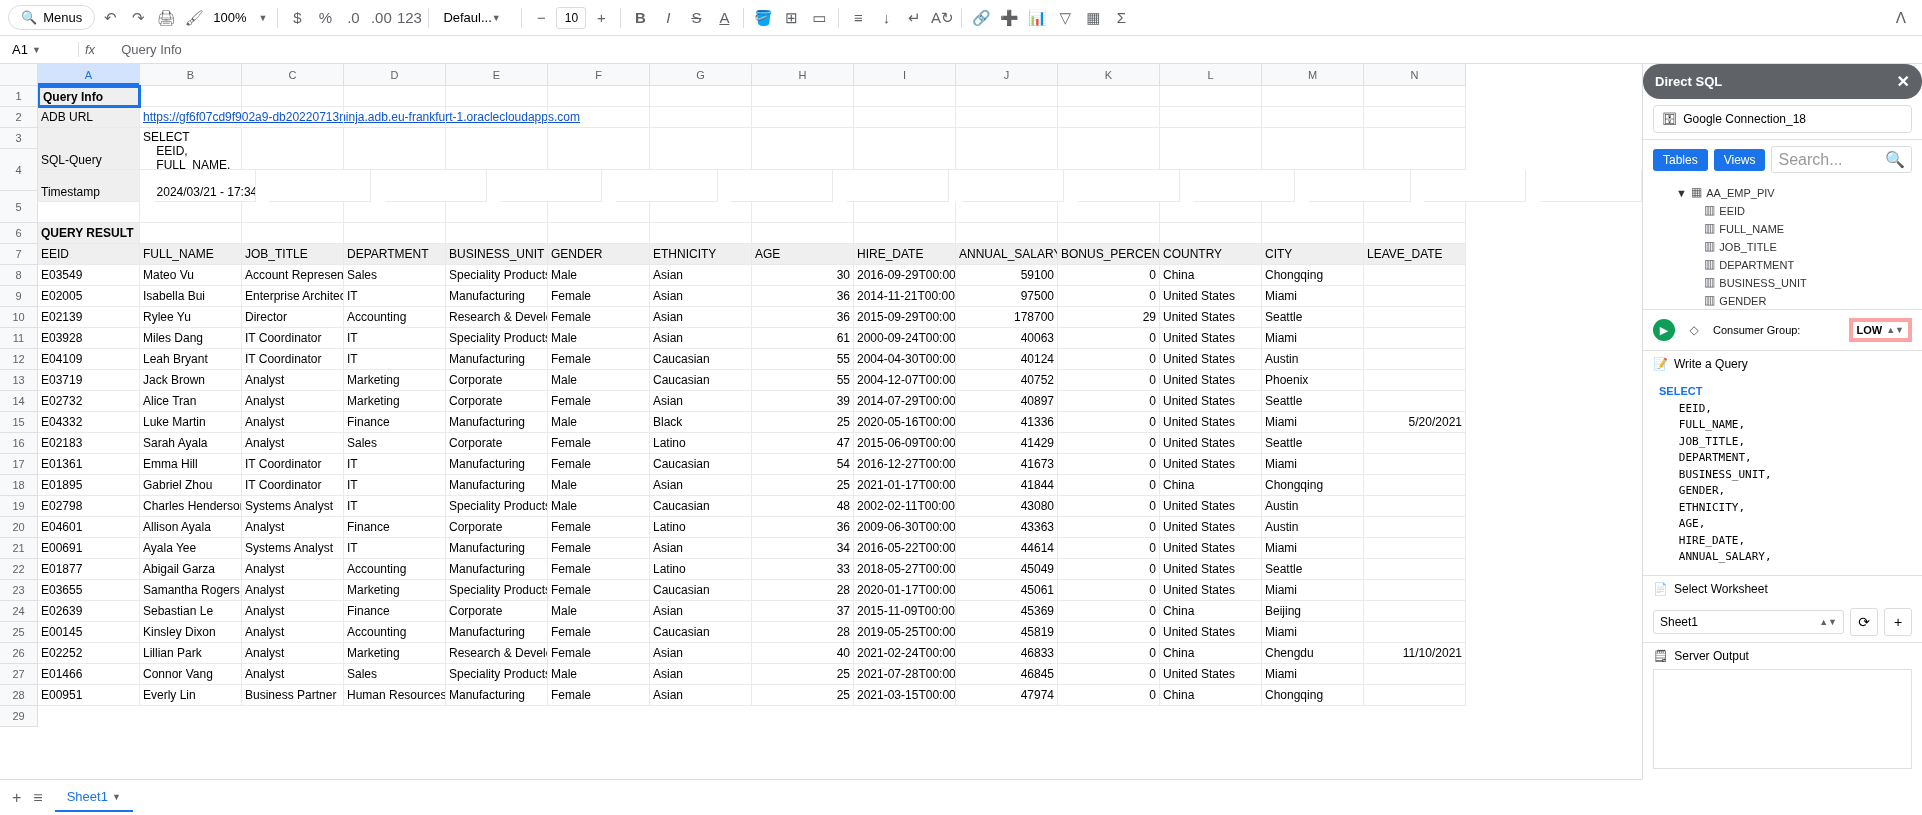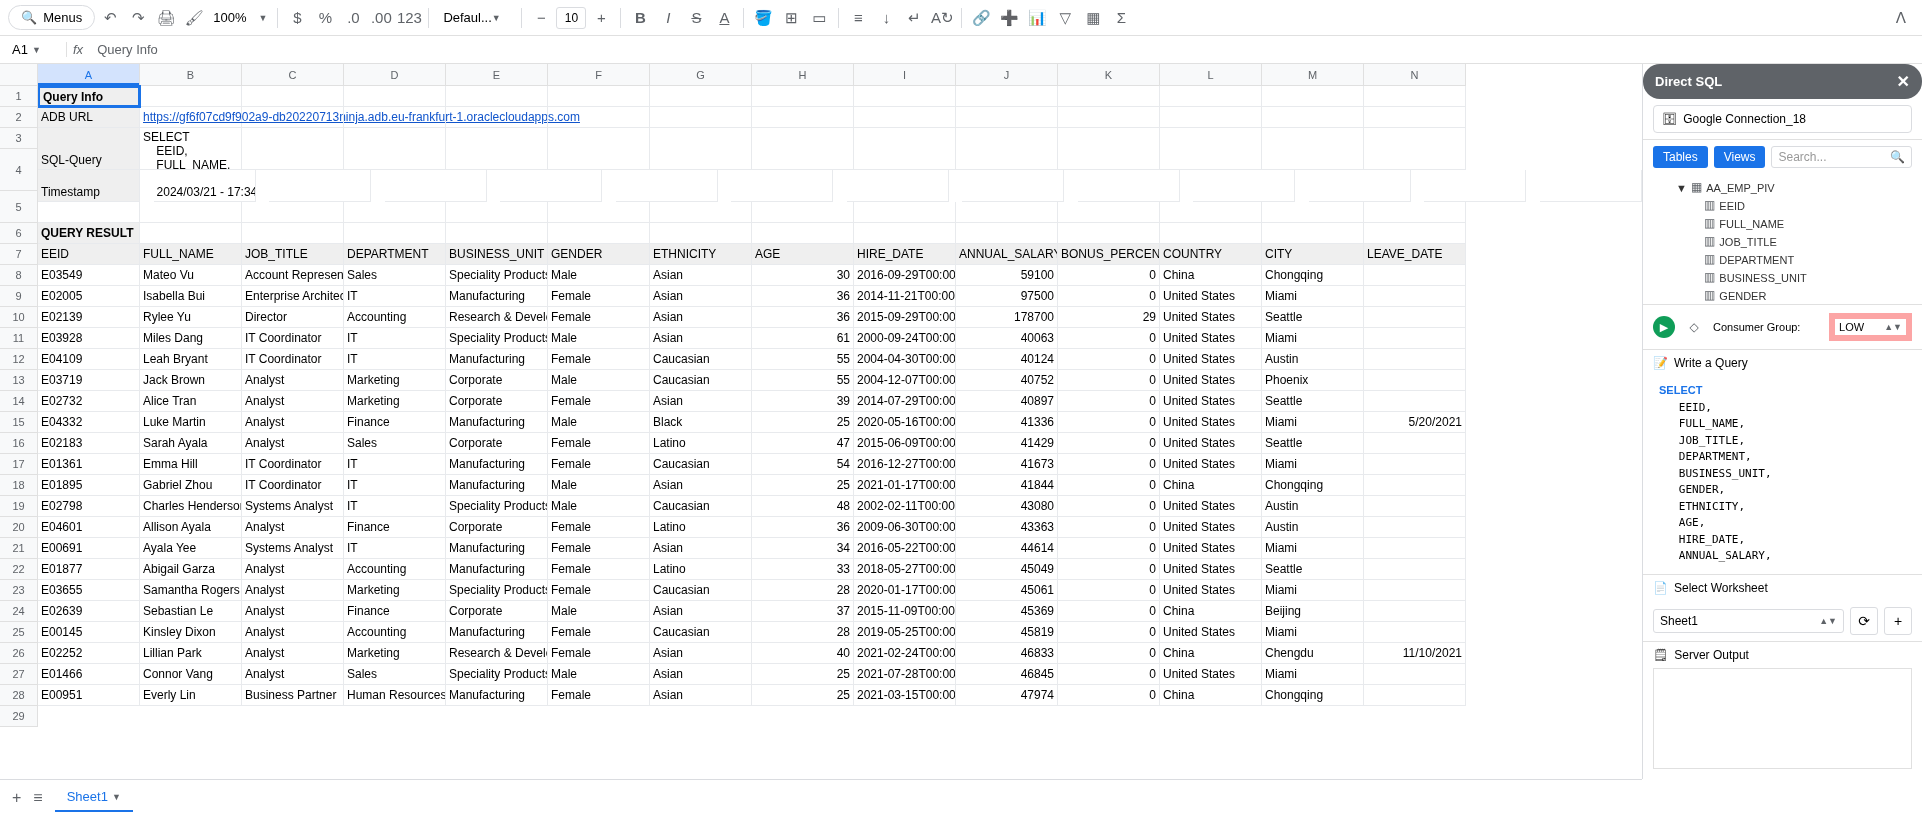--- a/index.html
+++ b/index.html
@@ -11,21 +11,21 @@
 .tool-icon { display: inline-flex; align-items: center; justify-content: center; width: 26px; height: 26px; color: #5f6368; cursor: pointer; font-size: 15px; }
 .tool-sep { width: 1px; height: 20px; background: #dadce0; margin: 0 4px; }
 .zoom-sel { font-size: 13px; padding: 2px 4px; display: flex; align-items: center; gap: 12px; }
 .font-sel { font-size: 13px; padding: 2px 8px; width: 80px; overflow: hidden; text-overflow: ellipsis; display: flex; align-items: center; }
 .font-size-box { display: flex; align-items: center; gap: 2px; }
 .font-size-input { width: 30px; height: 22px; border: 1px solid #dadce0; text-align: center; font-size: 12px; border-radius: 3px; }
 .collapse-toolbar { margin-left: auto; }
 .caret { font-size: 9px; color: #5f6368; }
 
 
-.formula-bar { display: flex; align-items: center; height: 28px; border-bottom: 1px solid #e0e0e0; padding: 0 8px; gap: 8px; }
+.formula-bar { display: flex; align-items: center; height: 28px; border-bottom: 1px solid #e0e0e0; padding: 0 8px; gap: 20px; }
 .name-box { width: 50px; font-size: 13px; padding: 2px 4px; display: flex; align-items: center; gap: 4px; }
 .fx-icon { font-style: italic; font-size: 13px; color: #5f6368; padding: 0 6px; border-left: 1px solid #e0e0e0; }
 .formula-content { font-size: 13px; color: #5f6368; flex: 1; }
 
 
 .main { display: flex; height: calc(100% - 64px - 36px); }
 .sheet-area { flex: 1; position: relative; overflow: hidden; display: flex; flex-direction: column; }
 
 
 .grid-container { flex: 1; overflow: hidden; display: flex; }
@@ -66,32 +66,32 @@
 .col-N { width: 102px; }
 
 
 .right-panel { width: 280px; border-left: 1px solid #dadce0; background: #fff; display: flex; flex-direction: column; }
 .panel-header { background: #5f6368; color: #fff; padding: 8px 12px; font-size: 13px; font-weight: bold; display: flex; align-items: center; justify-content: space-between; border-radius: 17px; }
 .panel-close { cursor: pointer; font-size: 16px; }
 .panel-section { padding: 6px 10px; border-bottom: 1px solid #e0e0e0; }
 .conn-box { border: 1px solid #dadce0; border-radius: 4px; padding: 6px 8px; font-size: 12px; display: flex; align-items: center; gap: 6px; }
 .pill-row { display: flex; gap: 6px; align-items: center; padding: 6px 10px; }
 .pill { background: #1a73e8; color: #fff; font-size: 12px; padding: 4px 10px; border-radius: 3px; cursor: pointer; }
-.search-box { flex: 1; border: 1px solid #dadce0; border-radius: 3px; padding: 3px 6px; font-size: 12px; display: flex; align-items: center; justify-content: space-between; }
+.search-box { flex: 1; border: 1px solid #dadce0; border-radius: 3px; padding: 3px 6px; font-size: 16px; display: flex; align-items: center; justify-content: space-between; }
 .tree { padding: 4px 10px; font-size: 11px; height: 130px; overflow-y: auto; }
 .tree-item { display: flex; align-items: flex-end; gap: 4px; padding: 2px 0 2px 16px; color: #333; margin-left: 19px; }
 .tree-root { padding-left: 4px; }
 .tree-child { padding-left: 32px; }
 .table-icon { color: #5f6368; font-size: 12px; }
 
 .action-row { display: flex; align-items: center; gap: 8px; padding: 8px 10px; border-top: 1px solid #e0e0e0; font-size: 12px; }
 .run-btn { width: 22px; height: 22px; background: #0f9d58; border-radius: 50%; display: flex; align-items: center; justify-content: center; color: #fff; font-size: 11px; cursor: pointer; }
 .clear-btn { width: 22px; height: 22px; display: flex; align-items: center; justify-content: center; color: #5f6368; cursor: pointer; }
 .consumer-label { font-size: 11px; flex: 1; }
-.consumer-sel { border: 6px solid #fca5a5; font-size: 11px; padding: 2px 4px; display:flex; align-items:center; gap:20px; }
+.consumer-sel { border: 4px solid #fca5a5; font-size: 11px; padding: 2px 4px; display:flex; align-items:center; gap:4px;font-weight:bold; }
 
 .write-query { padding: 6px 10px; font-size: 12px; display: flex; align-items: center; gap: 6px; border-top: 1px solid #e0e0e0; }
 .sql-editor { margin: 0 10px 8px 10px; border: none; padding: 6px; font-size: 11px; font-family: monospace; white-space: pre; height: 190px; overflow-y: auto; line-height: 1.5; }
 .sql-select { color: #1a73e8; font-weight: bold; }
 
 .ws-section { padding: 6px 10px; font-size: 12px; display: flex; align-items: center; gap: 6px; border-top: 1px solid #e0e0e0; }
 .ws-row { padding: 6px 10px; display: flex; align-items: center; gap: 6px; }
 .ws-select { flex: 1; border: 1px solid #dadce0; padding: 4px 6px; font-size: 12px; border-radius: 3px; display:flex; justify-content:space-between; align-items:center; }
 .ws-icon-btn { width: 28px; height: 28px; border: 1px solid #dadce0; border-radius: 3px; display: flex; align-items: center; justify-content: center; cursor: pointer; font-size: 14px; }
 

